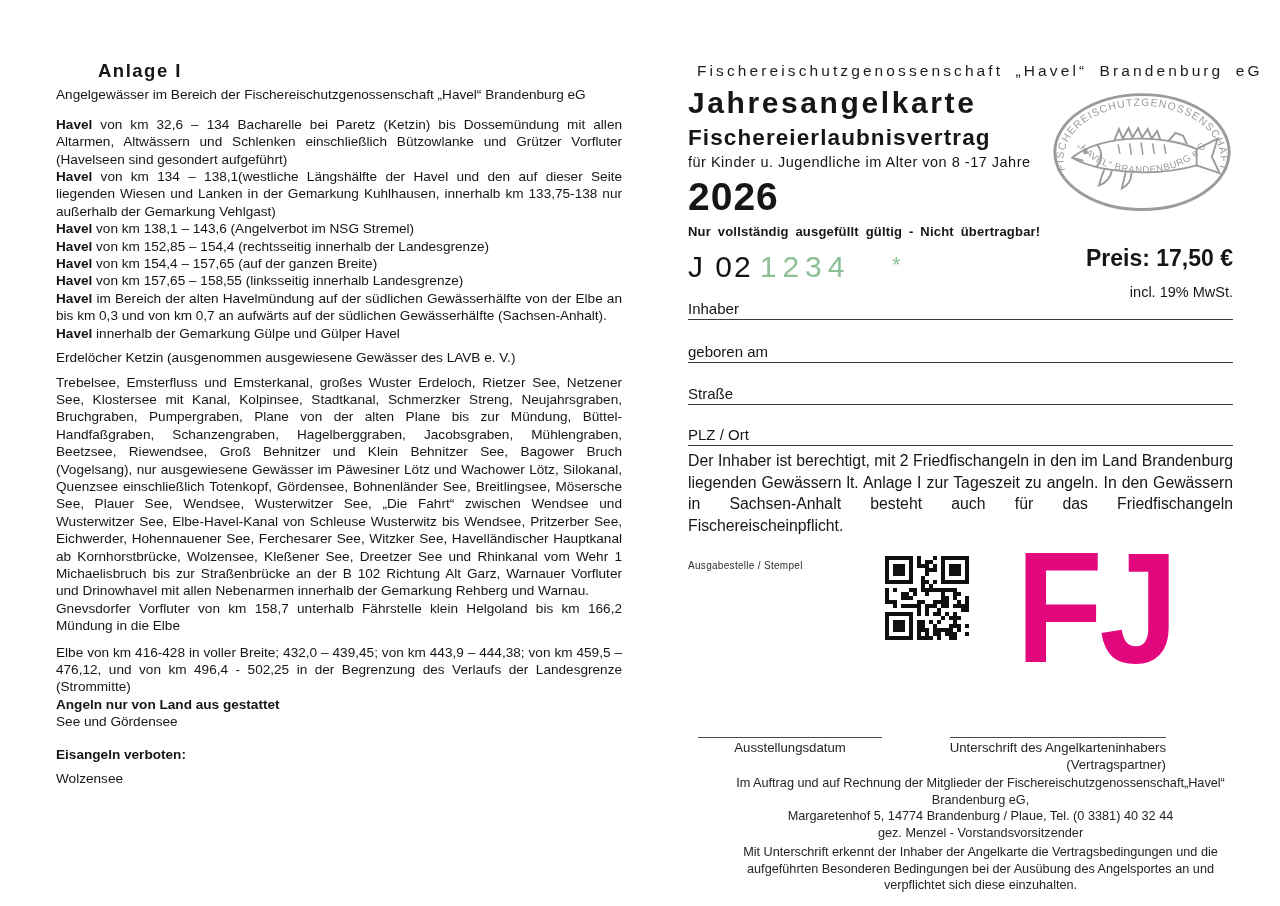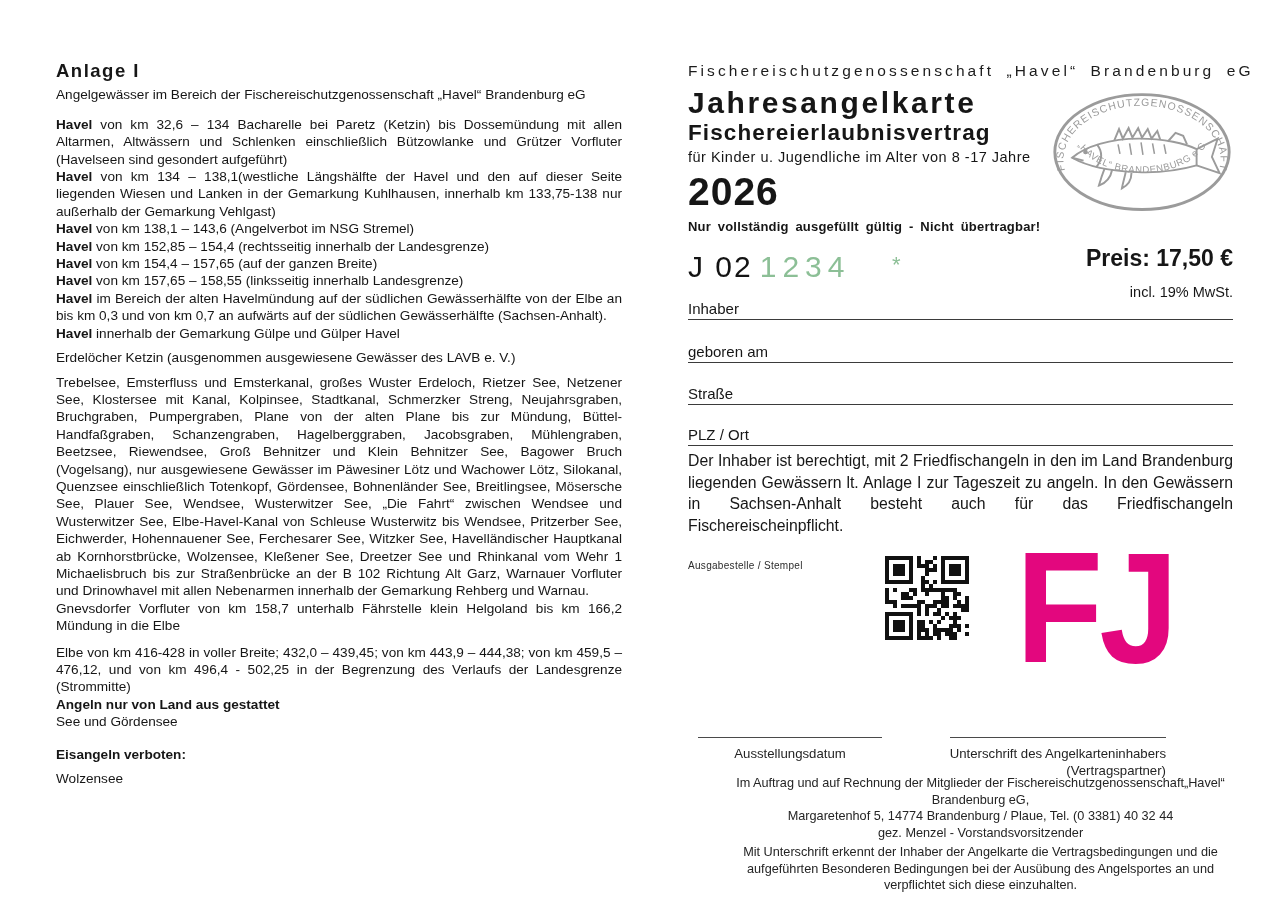--- a/index.html
+++ b/index.html
@@ -2,38 +2,38 @@
 <html><head>
 <meta charset="utf-8">
 <style>
   * { margin:0; padding:0; box-sizing:border-box; }
   html,body { width:1280px; height:906px; background:#ffffff; overflow:hidden;
               font-family:"Liberation Sans", sans-serif; color:#161616; }
 
   
   .left-page { position:absolute; left:56px; top:62px; width:566px;
                font-size:13.6px; line-height:17.4px; }
-  .anlage-title { font-size:18.5px; font-weight:bold; letter-spacing:1.5px; margin-bottom:7px; }
+  .anlage-title { font-size:18.5px; font-weight:bold; letter-spacing:1.5px; margin-bottom:7px;margin-left:42px; }
   .left-page p { margin:0; }
   .just { text-align:justify; }
   .subtitle { margin-bottom:12px !important; }
   .gap-s { margin-top:7px !important; }
   .gap-m { margin-top:9px !important; }
   .gap-l { margin-top:15px !important; }
   .bold { font-weight:bold; }
 
   
   .right-page { position:absolute; left:688px; top:60px; width:545px; height:846px; }
 
-  .org-line { position:absolute; top:2px; left:0; white-space:nowrap;
+  .org-line { position:absolute; top:2px; left:9px; white-space:nowrap;
               font-size:15.5px; letter-spacing:3.1px; word-spacing:5px; color:#1c1c1c; }
 
   .title-col { position:absolute; top:26px; left:0; width:348px; }
   .main-title { font-size:30px; font-weight:bold; letter-spacing:2.6px; white-space:nowrap; }
-  .sub-title  { font-size:22.5px; font-weight:bold; letter-spacing:1.1px; white-space:nowrap; }
+  .sub-title  { font-size:22.5px; font-weight:bold; letter-spacing:1.1px; margin-top:5px; white-space:nowrap; }
   .age-line   { font-size:14.5px; letter-spacing:0.5px; margin-top:3px; white-space:nowrap; }
   .year       { font-size:39px; font-weight:bold; letter-spacing:1px; text-align:left; margin-top:5px; }
   .validity   { font-size:13px; font-weight:bold; word-spacing:3px; letter-spacing:0.2px;
                 margin-top:5px; white-space:nowrap; }
 
   .logo { position:absolute; top:30px; right:0; width:182px; height:126px; }
 
   .card-row { position:absolute; top:190px; left:0; width:100%; height:40px; }
   .card-no  { font-size:30px; letter-spacing:2px; color:#131313; white-space:nowrap; }
   .card-number { letter-spacing:6px; margin-left:7px; }
@@ -54,21 +54,21 @@
             line-height:21.5px; text-align:justify; }
 
   .stamp-label { position:absolute; top:500px; left:0; font-size:10px;
                  letter-spacing:0.3px; color:#2c2c2c; }
   .qr { position:absolute; left:197px; top:496px; width:84px; height:84px; fill:#111; }
   .fj { position:absolute; left:328px; top:468px; font-size:158px; font-weight:bold;
         line-height:1; letter-spacing:-4px; color:#e3077e;
         transform:scaleX(0.9); transform-origin:left top; }
 
   .sig { position:absolute; top:677px; border-top:1.2px solid #4a4a4a;
-         text-align:center; font-size:13.2px; line-height:16.5px; color:#242424; padding-top:8px; }
+         text-align:center; font-size:13.2px; line-height:16.5px; color:#242424; padding-top:2px; }
   .sig-left  { left:10px;  width:184px; }
   .sig-right { left:262px; width:216px; white-space:nowrap; display:flex;
                flex-direction:column; align-items:flex-end; }
 
   .footer { position:absolute; top:715px; left:-6px; right:-6px; text-align:center;
             font-size:12.7px; line-height:16.5px; color:#242424;margin-left:40px; }
   .footer-block2 { margin-top:3px; }
 </style>
 </head>
 <body>

